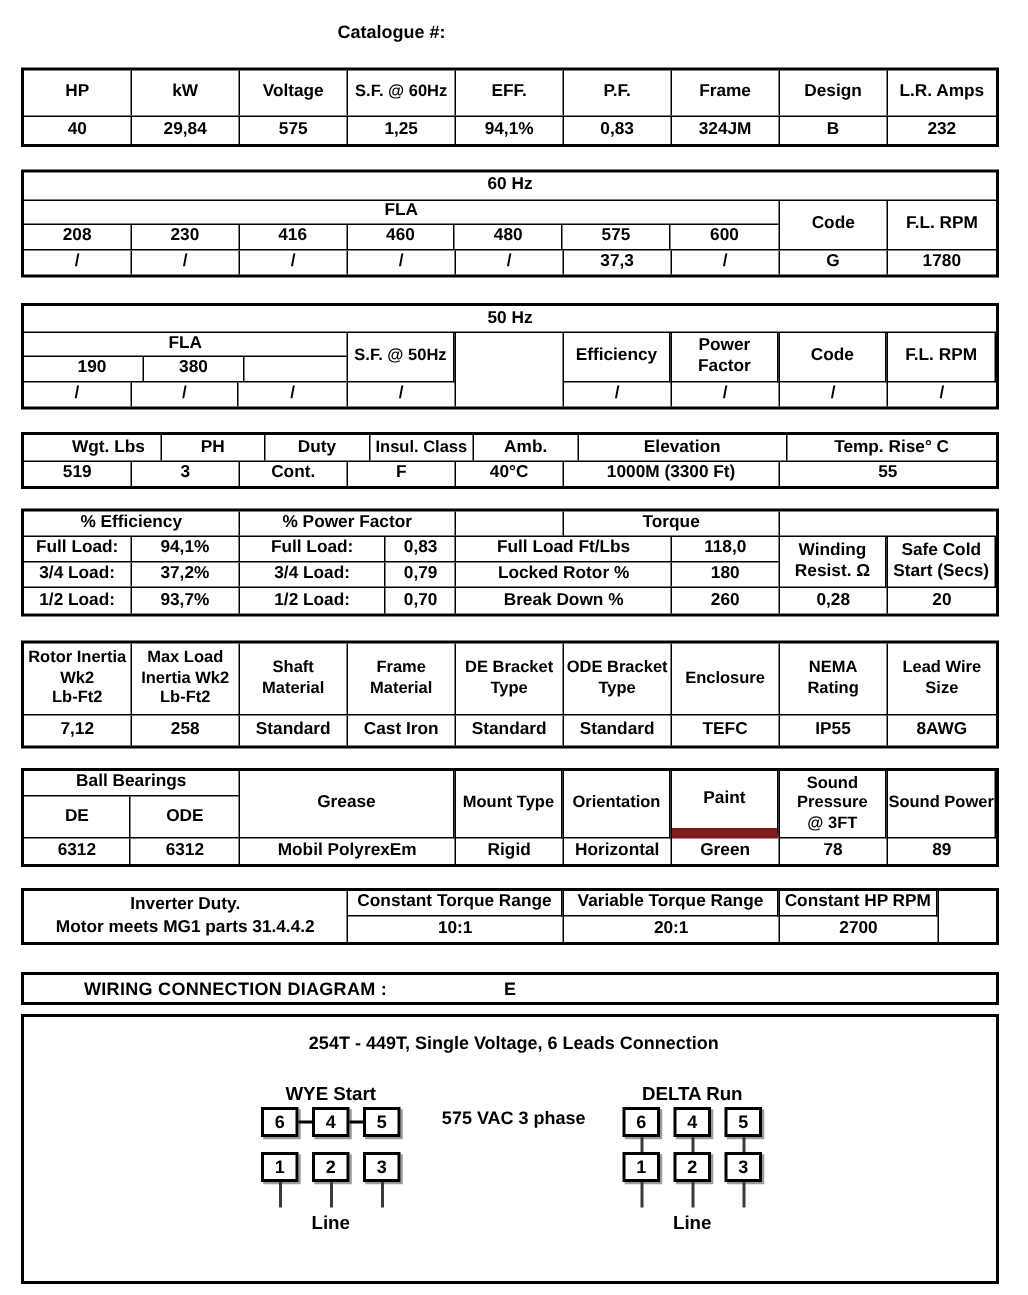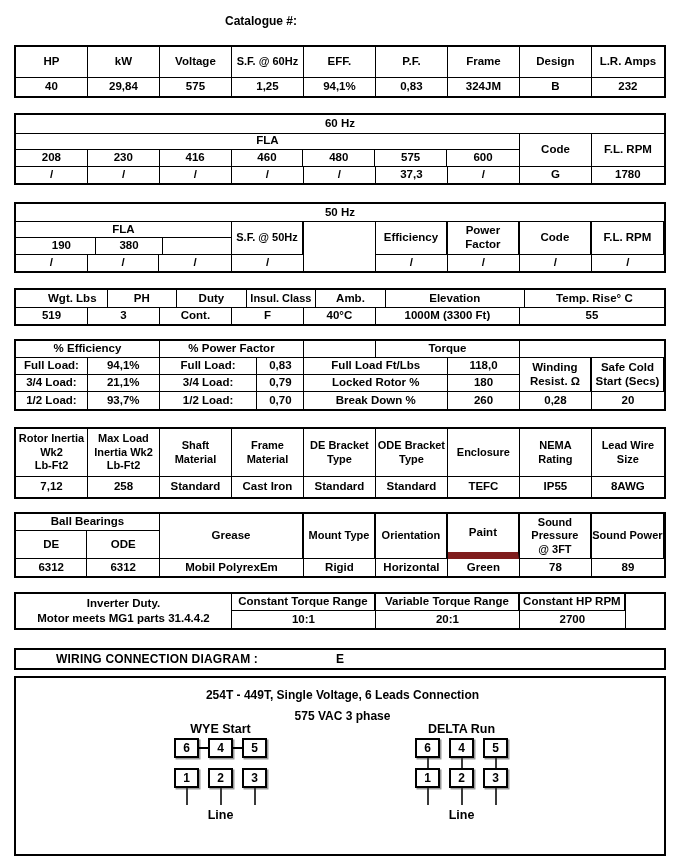--- a/index.html
+++ b/index.html
@@ -191,21 +191,21 @@
         <div class="row" style="height:17px;">
           <div class="c" style="width:14.286%;">Full Load:</div>
           <div class="c" style="width:14.286%;">94,1%</div>
           <div class="c" style="width:19.44%;">Full Load:</div>
           <div class="c" style="width:9.33%;">0,83</div>
           <div class="c" style="width:28.571%;">Full Load Ft/Lbs</div>
           <div class="c" style="width:14.087%;">118,0</div>
         </div>
         <div class="row" style="height:17px;">
           <div class="c" style="width:14.286%;">3/4 Load:</div>
-          <div class="c" style="width:14.286%;">21,1%</div>
+          <div class="c" style="width:14.286%;">37,2%</div>
           <div class="c" style="width:19.44%;">3/4 Load:</div>
           <div class="c" style="width:9.33%;">0,79</div>
           <div class="c" style="width:28.571%;">Locked Rotor %</div>
           <div class="c" style="width:14.087%;">180</div>
         </div>
         <div class="row nb" style="height:17px;">
           <div class="c" style="width:14.286%;">1/2 Load:</div>
           <div class="c" style="width:14.286%;">93,7%</div>
           <div class="c" style="width:19.44%;">1/2 Load:</div>
           <div class="c" style="width:9.33%;">0,70</div>
@@ -329,21 +329,21 @@
     </div>
   </div>
 
   <div class="wire-hdr">
     <span class="whl">WIRING CONNECTION DIAGRAM  :</span>
     <span class="whe">E</span>
   </div>
 
   <div class="wire-box"></div>
   <div class="wtitle" style="top:688px;">254T - 449T, Single Voltage, 6 Leads Connection</div>
-  <div class="wtitle" style="top:709px;">575 VAC 3 phase</div>
+  <div class="wtitle" style="top:738px;">575 VAC 3 phase</div>
   <div class="wlabel" style="left:174px;top:722px;">WYE Start</div>
   <div class="wlabel" style="left:415px;top:722px;">DELTA Run</div>
 
   <div class="wgroup" style="left:174px;top:738px;">
     <div class="trow">
       <div class="term">6</div>
       <div class="hlink"></div>
       <div class="term">4</div>
       <div class="hlink"></div>
       <div class="term">5</div>

